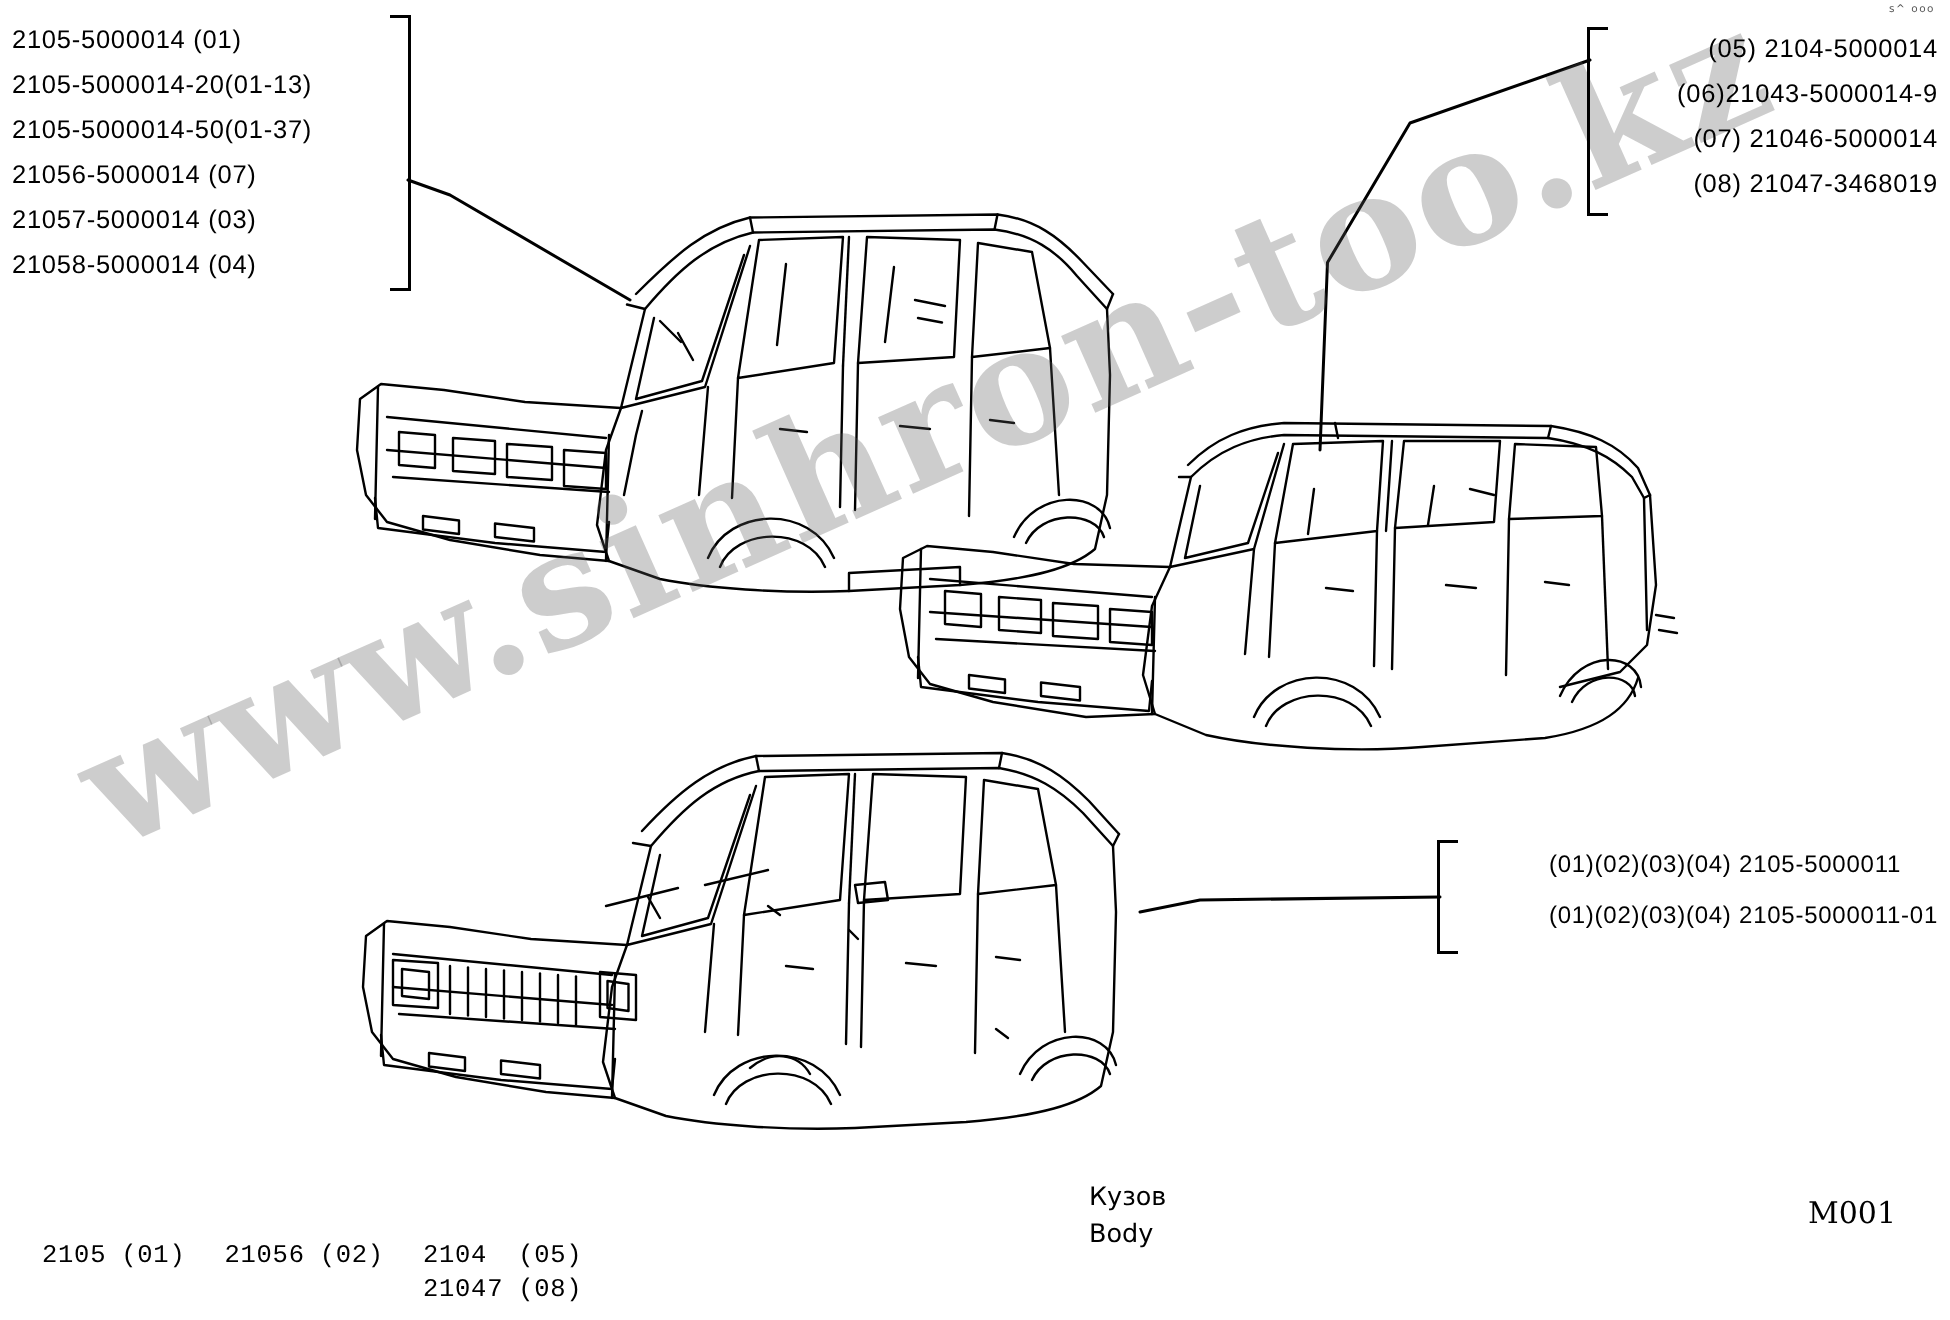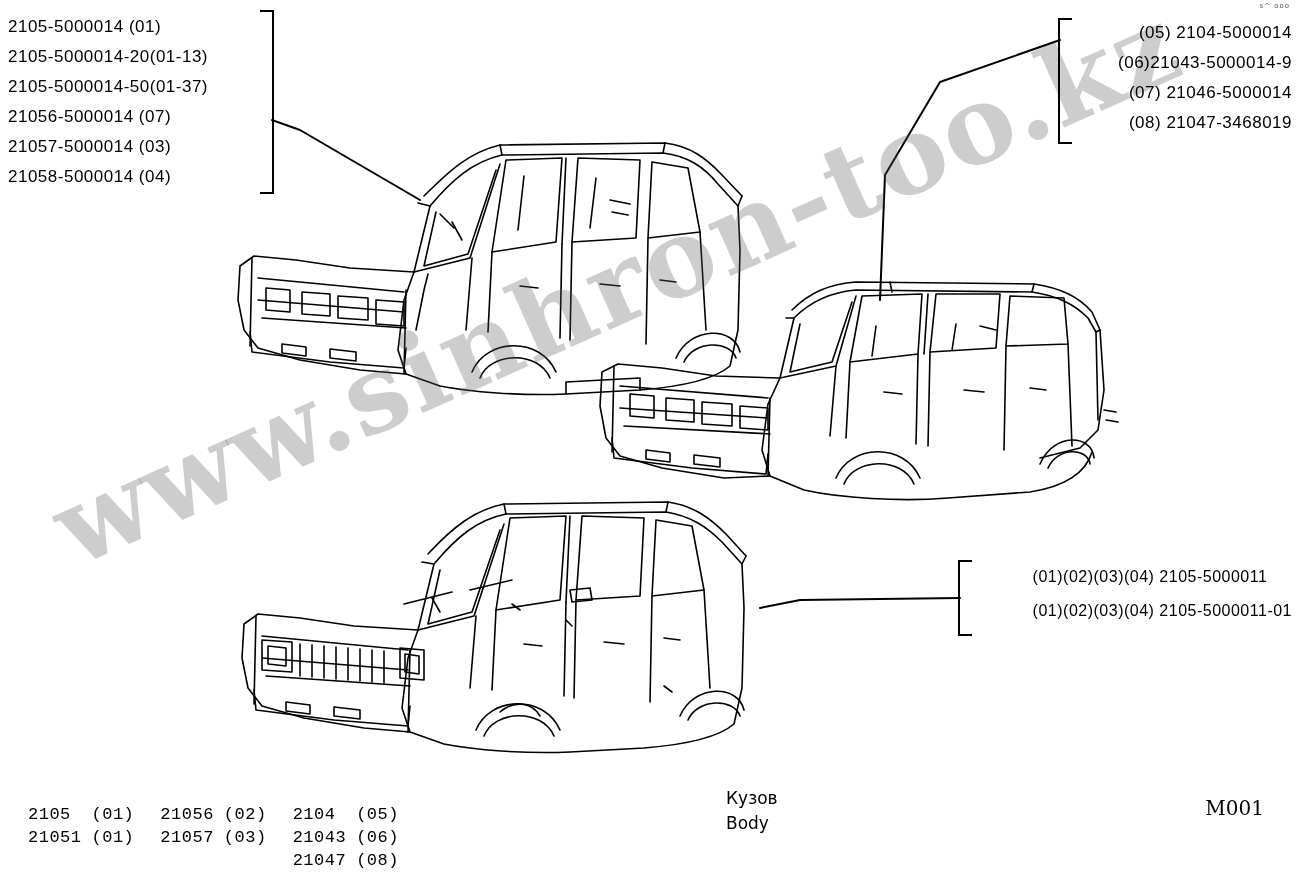--- a/index.html
+++ b/index.html
@@ -362,28 +362,20 @@
       <tbody>
         <tr>
           <td class="code">2105</td>
           <td class="idx">(01)</td>
           <td class="code">21056</td>
           <td class="idx">(02)</td>
           <td class="code">2104</td>
           <td class="idx">(05)</td>
         </tr>
         <tr>
-          <td class="code">21051</td>
-          <td class="idx">(01)</td>
-          <td class="code">21057</td>
-          <td class="idx">(03)</td>
-          <td class="code">21043</td>
-          <td class="idx">(06)</td>
-        </tr>
-        <tr>
           <td class="code"></td>
           <td class="idx"></td>
           <td class="code"></td>
           <td class="idx"></td>
           <td class="code">21047</td>
           <td class="idx">(08)</td>
         </tr>
       </tbody>
     </table>
   </div>

